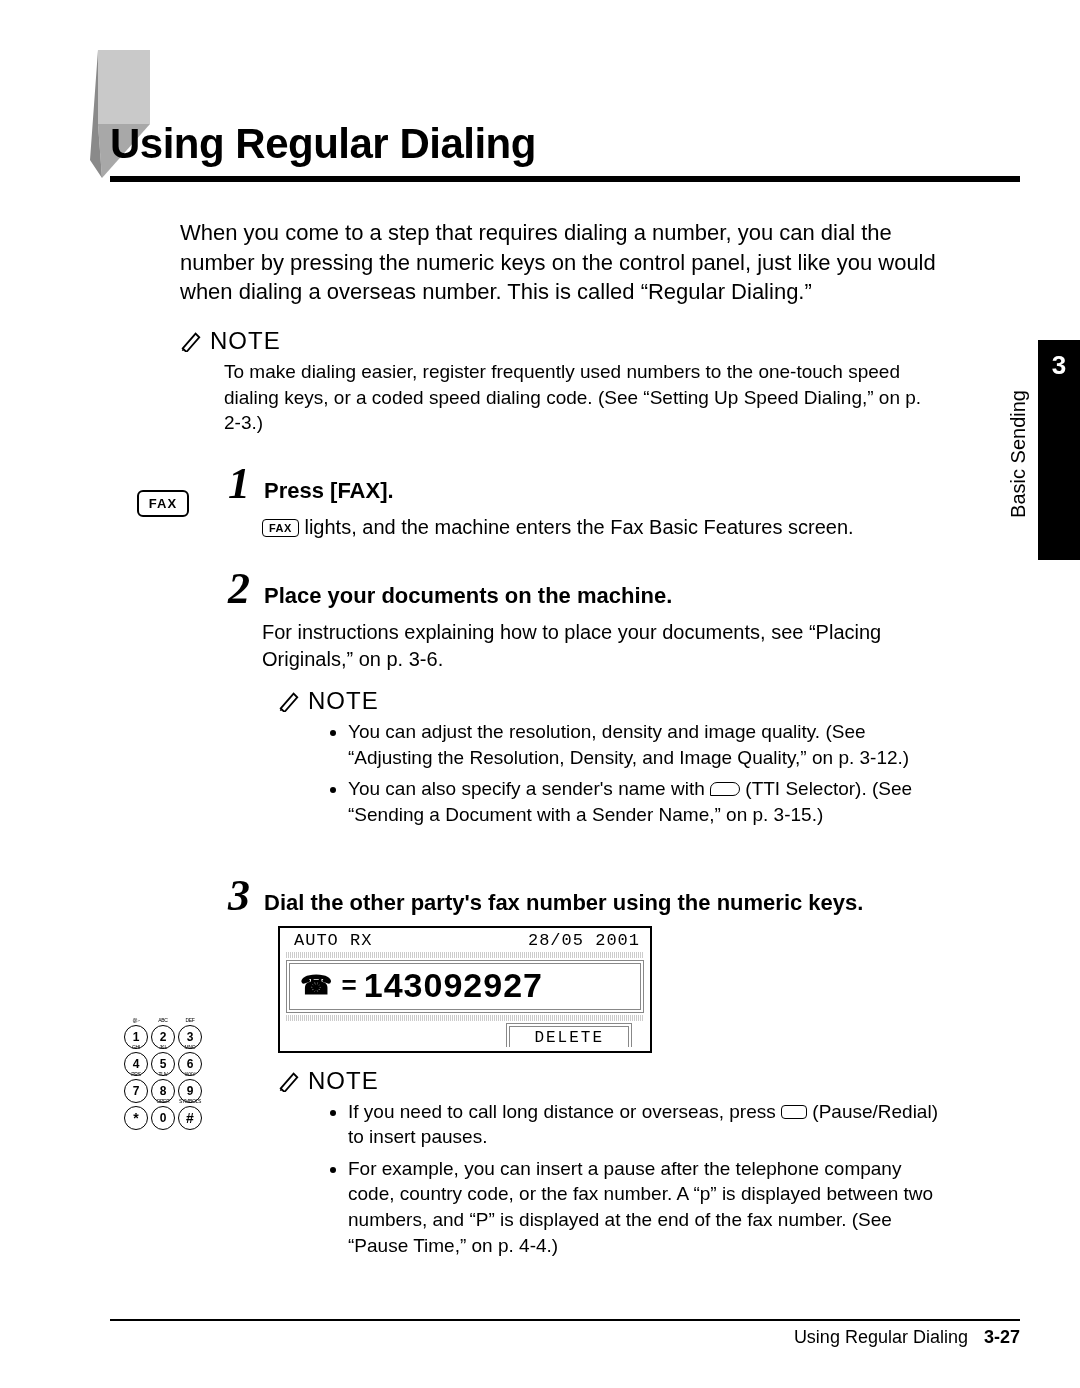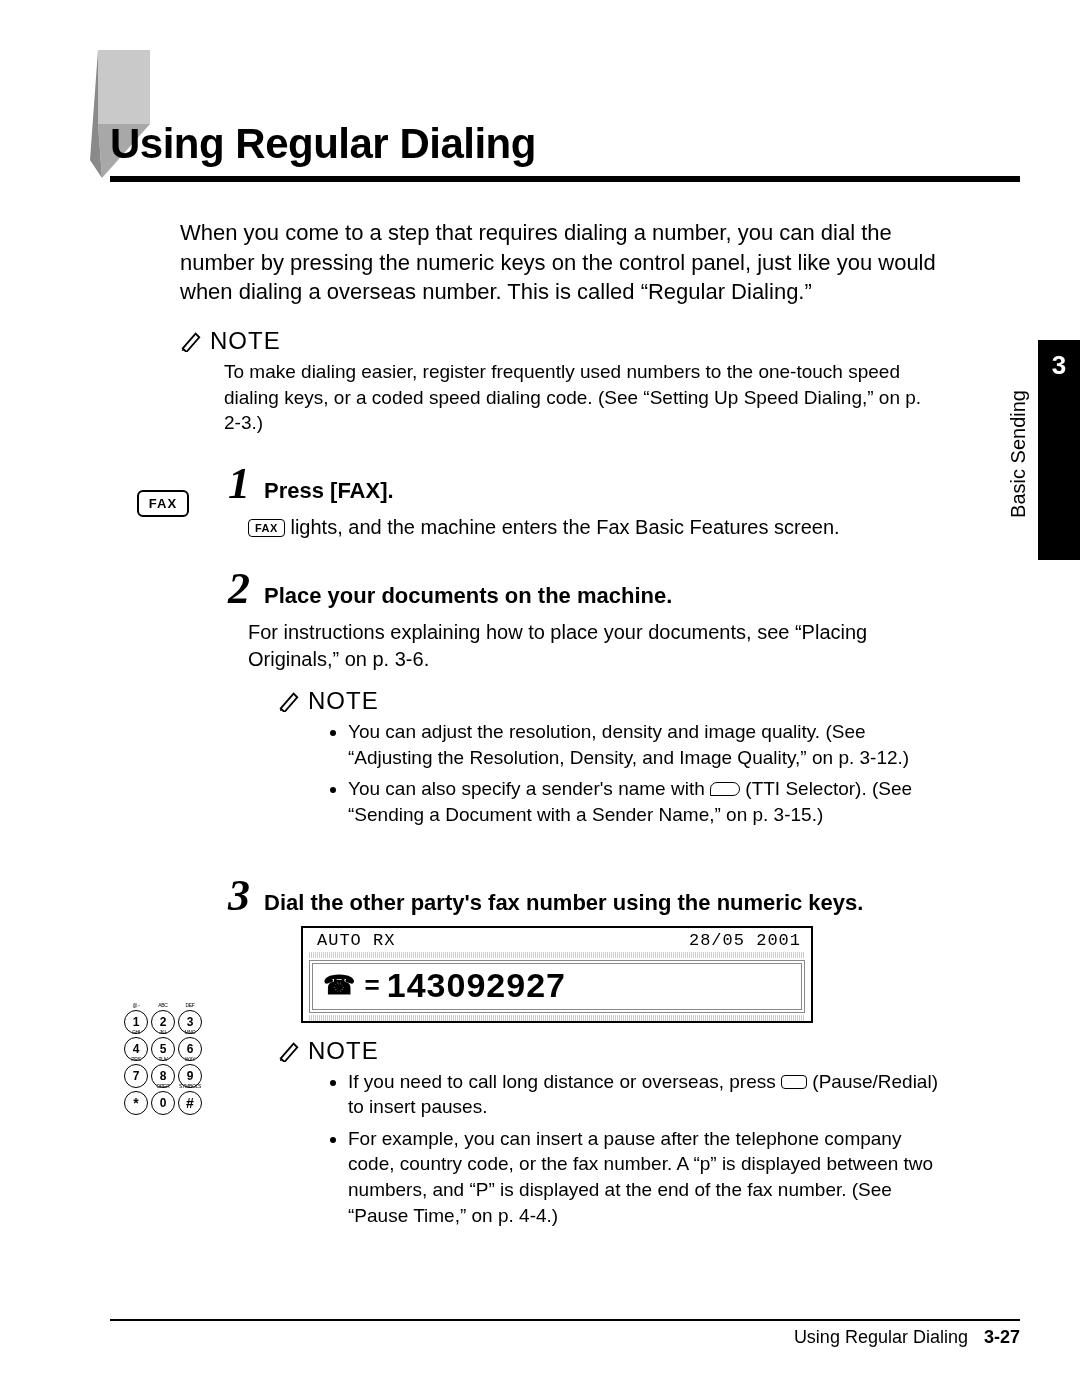--- a/index.html
+++ b/index.html
@@ -98,21 +98,21 @@
     font-family: "Times New Roman", serif;
     line-height: 0.9;
   }
   .step-title {
     font-size: 22px;
     font-weight: bold;
   }
   .step-text {
     font-size: 20px;
     line-height: 1.35;
-    margin-left: 20px;
+    margin-left: 34px;
   }
   .inline-fax {
     display: inline-block;
     border: 1.5px solid #000;
     border-radius: 4px;
     padding: 1px 6px 0 6px;
     font-size: 11px;
     font-weight: bold;
     letter-spacing: 0.5px;
     vertical-align: 2px;
@@ -187,22 +187,22 @@
     display:flex; align-items:center; justify-content:center;
     position:relative;
   }
   .kp-grid .k .sup {
     position:absolute; top:-9px; font-size:5px; font-weight:normal; letter-spacing:-0.3px;
   }
   .kp-grid .k.star, .kp-grid .k.hash { font-size:14px; }
 
   
   .lcd {
-    margin: 10px 0 14px 73px;
-    width: 512px;
+    margin: 10px 0 14px 50px;
+    width: 374px;
     border: 2px solid #000;
   }
   .lcd-top {
     display:flex; justify-content: space-between;
     padding: 3px 10px 2px 14px;
     font-family: "Courier New", monospace;
     font-size: 17px;
     letter-spacing: 1px;
   }
   .lcd-mid {
@@ -349,20 +349,23 @@
         <div class="lcd-top">
           <span>AUTO RX</span>
           <span>28/05 2001</span>
         </div>
         <div class="hatch"></div>
         <div class="lcd-mid">
           <span class="tel-ico">☎ =</span>
           <span>143092927</span>
         </div>
         <div class="hatch"></div>
+        <div class="lcd-bot">
+          <span class="soft">DELETE</span>
+        </div>
       </div>
 
       <div class="note-block sub" style="margin-left:50px; margin-right:0;">
         <div class="note-hd">
           <svg class="note-icon" viewBox="0 0 24 24">
               <path d="M3 20 L17 4 L21 8 L7 24 Z" fill="none" stroke="#000" stroke-width="2"></path>
               <path d="M3 20 L2 23 L5 22 Z" fill="#000"></path>
             </svg>
           <span>NOTE</span>
         </div>

